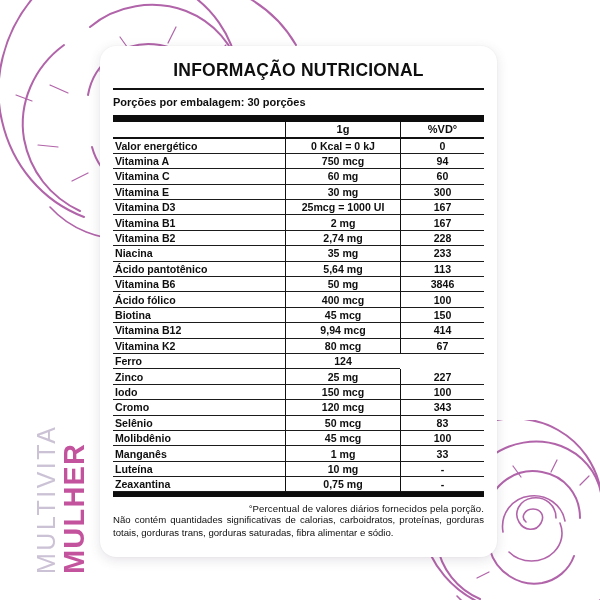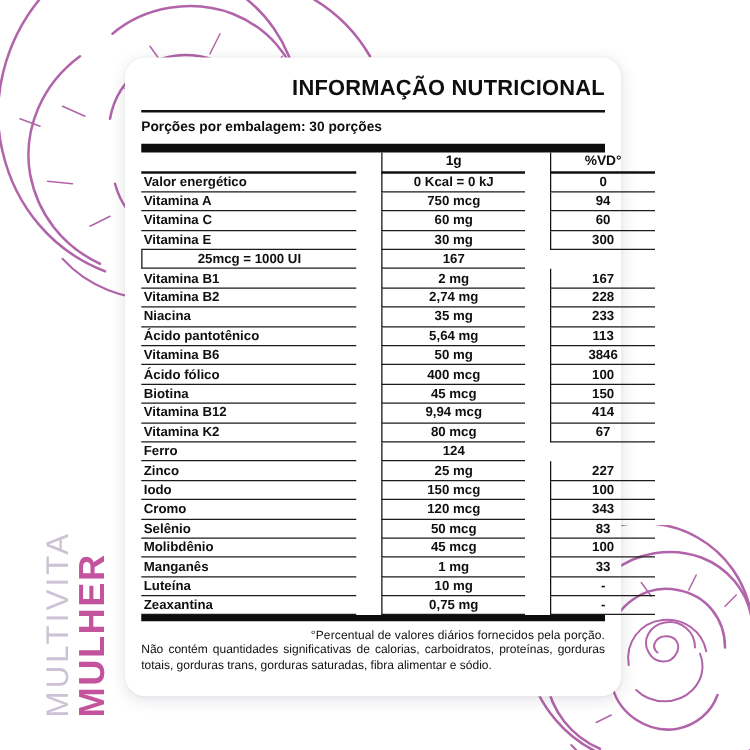--- a/index.html
+++ b/index.html
@@ -18,28 +18,28 @@
   
   .brand{position:absolute;left:33px;top:574px;transform:rotate(-90deg);transform-origin:0 0;white-space:nowrap;}
   .brand .l1{display:block;font-size:25px;font-weight:400;letter-spacing:2.5px;color:#ccc2d6;line-height:26px;}
   .brand .l2{display:block;font-size:29px;font-weight:800;letter-spacing:1.2px;color:#c4539e;line-height:31px;}
 
   
   .card{position:absolute;left:100px;top:46px;width:397px;height:511px;background:#ffffff;
         border-radius:16px;box-shadow:0 3px 12px rgba(90,70,100,.16),0 0 2px rgba(0,0,0,.05);
         padding:10px 13px;box-sizing:border-box;}
 
-  .title{text-align:right;font-size:17.5px;font-weight:800;letter-spacing:.2px;margin:4px 0 7px;}
+  .title{text-align:center;font-size:17.5px;font-weight:800;letter-spacing:.2px;margin:4px 0 7px;}
   .title-rule{height:0;border-bottom:2px solid #111;margin:0 0 6px;}
   .intro{font-size:11px;font-weight:700;line-height:13.5px;}
 
   .bar-top{height:7px;background:#0d0d0d;margin-top:5px;}
   .bar-bottom{height:5px;background:#0d0d0d;}
 
-  .nt-head,.nt-row{display:grid;grid-template-columns:172px 115px 84px;gap:20px;}
+  .nt-head,.nt-row{display:grid;grid-template-columns:172px 115px 84px;}
   .nt-head .cell{height:17px;border-bottom:2px solid #111;}
   .nt-row .cell{height:15.4px;border-bottom:1px solid #1b1b1b;box-sizing:border-box;}
   .cell{display:flex;align-items:center;font-size:10.6px;font-weight:700;box-sizing:border-box;}
   .cell.c2,.cell.c3{justify-content:center;border-left:1.6px solid #111;}
   .cell.c1{padding-left:2px;text-align:center;}
   .nt-head .cell{font-size:11px;}
 
   .fn1{margin-top:6px;font-size:9.6px;font-weight:500;letter-spacing:.1px;text-align:right;}
   .fn2{margin-top:0;font-size:9.6px;font-weight:400;line-height:12.6px;text-align:justify;}
 </style>
@@ -127,20 +127,21 @@
     <div class="cell c3 dvv">60</div>
   </div>
 
   <div class="nt-row">
     <div class="cell c1 lbl">Vitamina E</div>
     <div class="cell c2 amt">30 mg</div>
     <div class="cell c3 dvv">300</div>
   </div>
 
   <div class="nt-row">
+    <div class="cell c1 lbl">Vitamina D3</div>
     <div class="cell c2 amt">25mcg = 1000 UI</div>
     <div class="cell c3 dvv">167</div>
   </div>
 
   <div class="nt-row">
     <div class="cell c1 lbl">Vitamina B1</div>
     <div class="cell c2 amt">2 mg</div>
     <div class="cell c3 dvv">167</div>
   </div>
 

